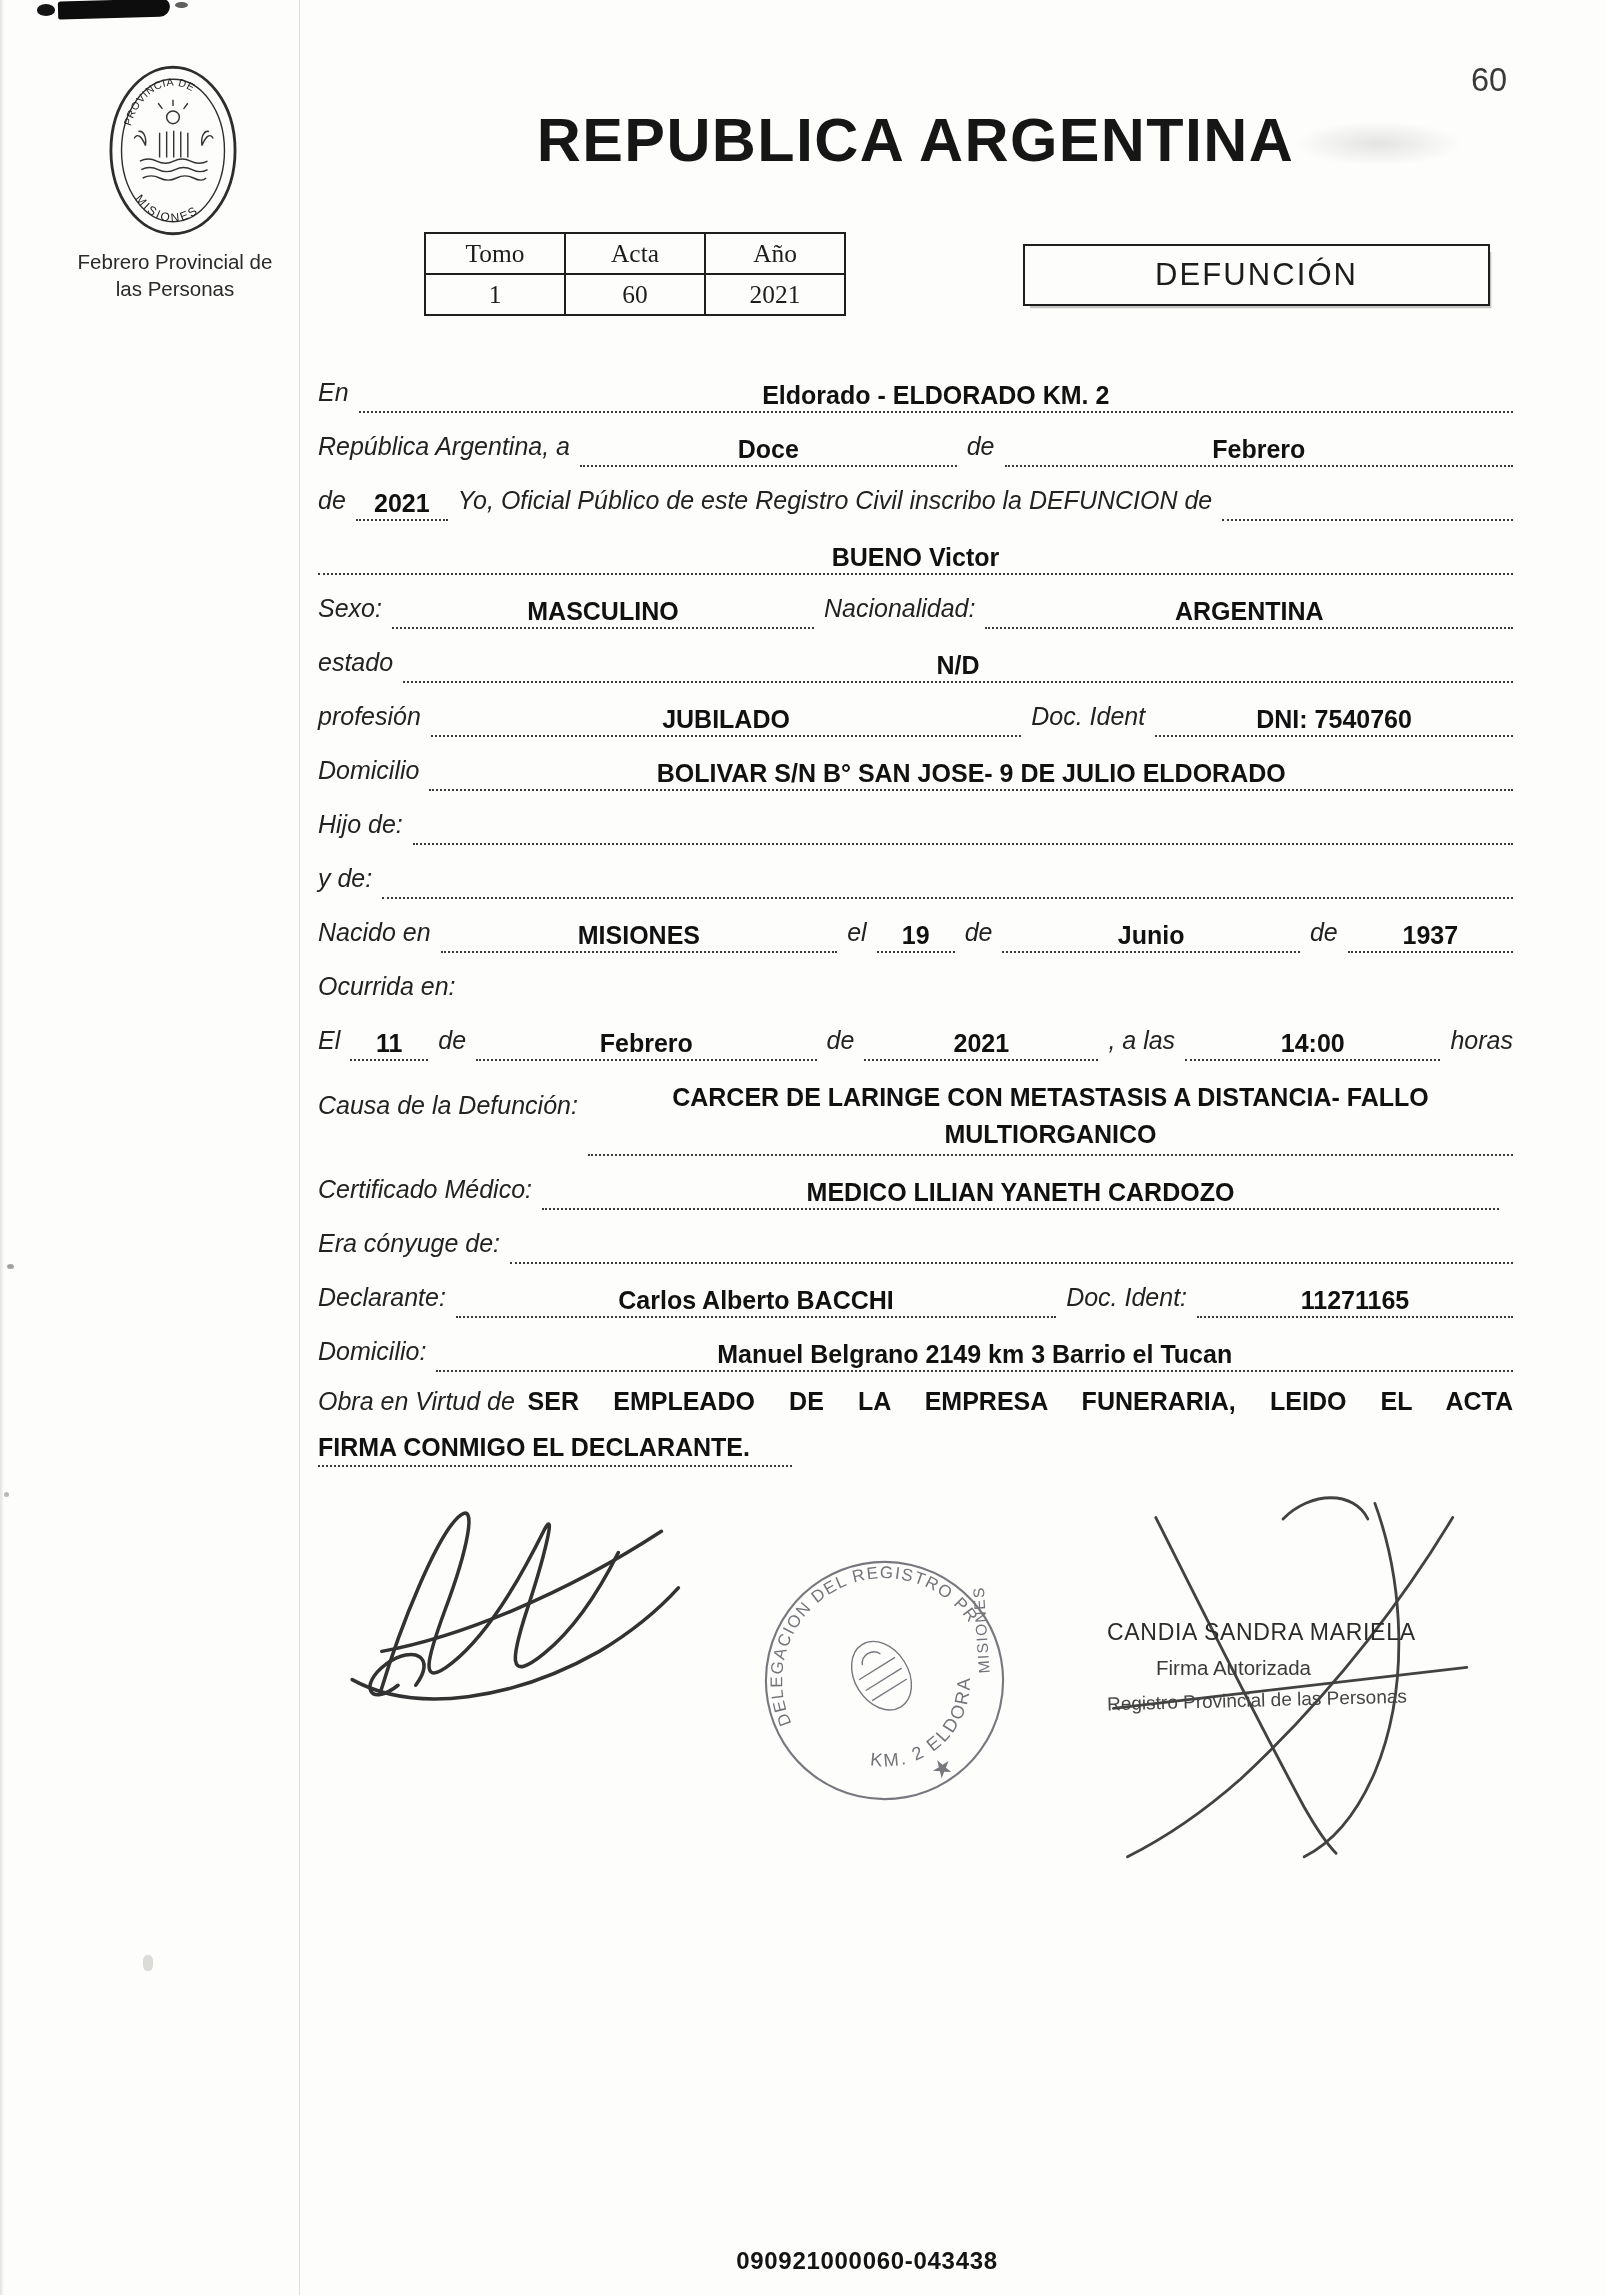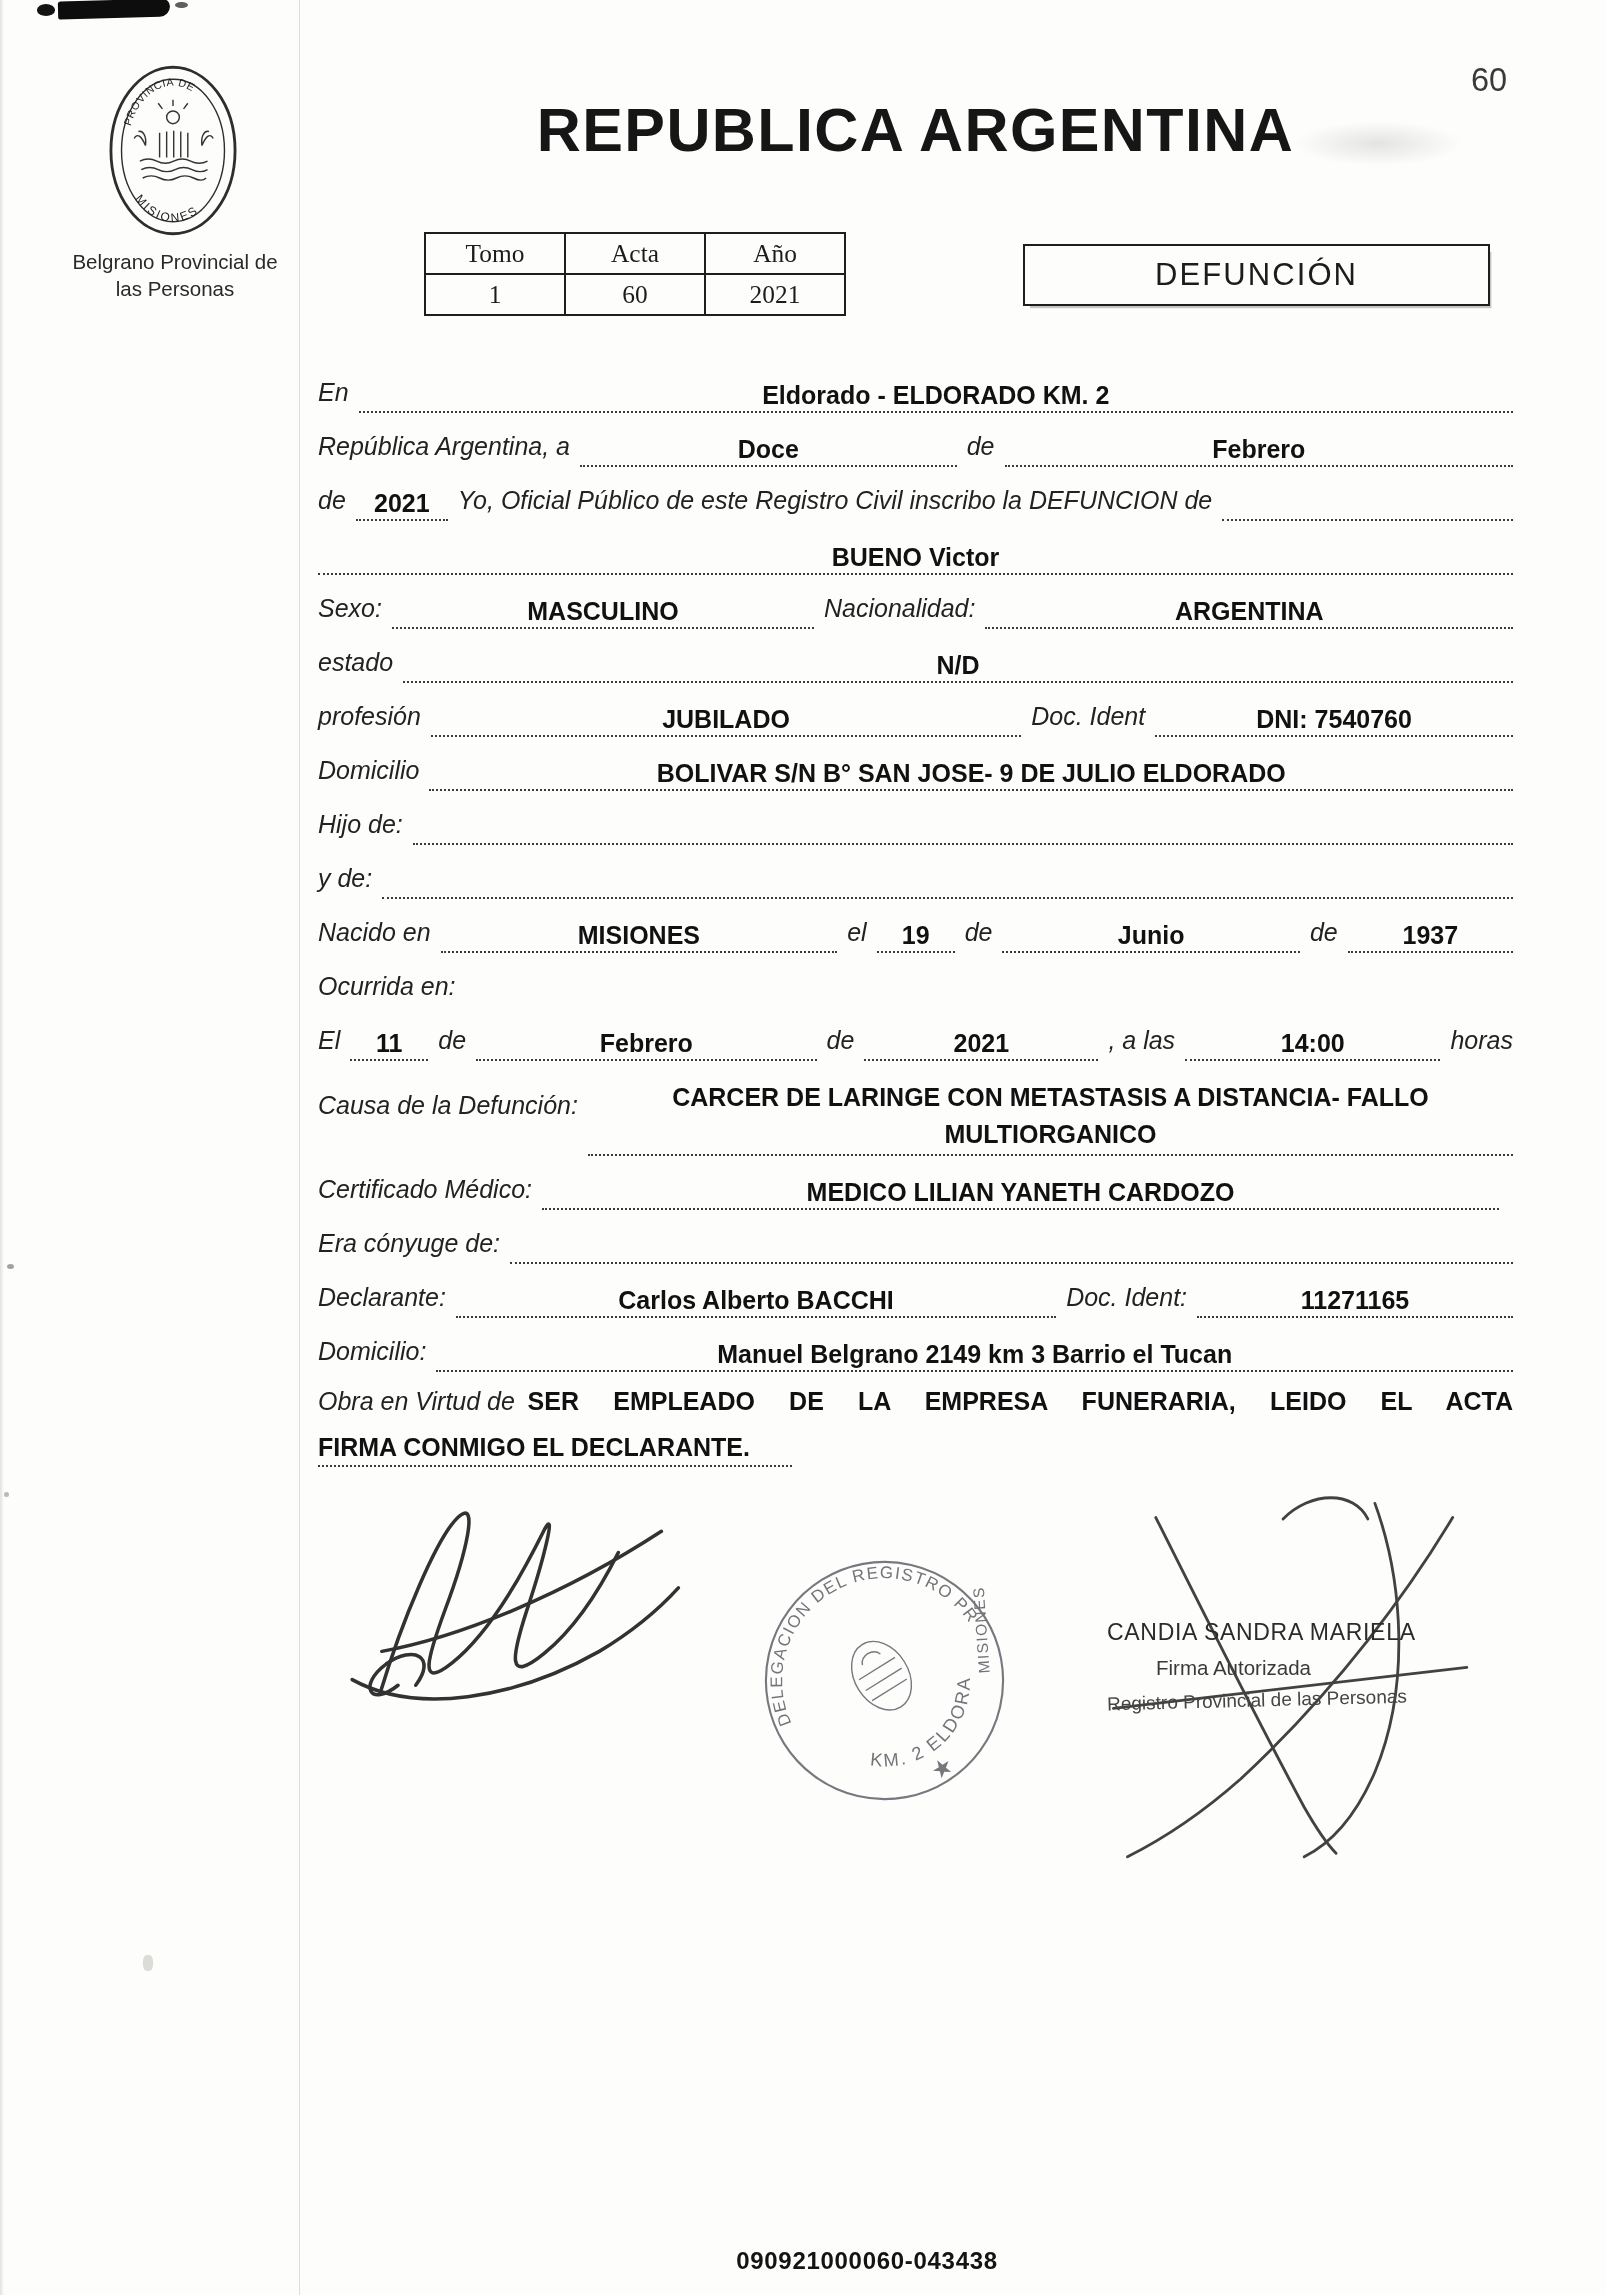--- a/index.html
+++ b/index.html
@@ -14,21 +14,21 @@
   .smudge-a{position:absolute;left:58px;top:0;width:112px;height:18.4px;background:#0d0d0d;border-radius:2.8px 8.5px 11.3px 2.1px;transform:rotate(-1.5deg);}
   .smudge-b{position:absolute;left:37px;top:3.5px;width:18.4px;height:12px;background:#141414;border-radius:50%;}
   .smudge-c{position:absolute;left:175px;top:2.1px;width:12.7px;height:6.4px;background:#2a2a2a;border-radius:50%;opacity:.75;}
   .speck1{position:absolute;left:7px;top:1264px;width:7px;height:5px;background:#555;border-radius:50%;opacity:.55;}
   .speck2{position:absolute;left:4.2px;top:1492px;width:5px;height:5px;background:#666;border-radius:50%;opacity:.45;}
   .speck3{position:absolute;left:143px;top:1955px;width:10px;height:15.5px;background:#9a9a96;border-radius:40%;opacity:.35;}
   .ghost-title{position:absolute;left:1293px;top:121px;width:170px;height:45px;
     background:radial-gradient(ellipse at center, rgba(0,0,0,.10), transparent 70%);}
   
   .page-number{position:absolute;left:1471px;top:62px;font-size:32.5px;color:#3a3a3a;}
-  .doc-title{position:absolute;left:318px;top:95px;width:1195px;text-align:center;
+  .doc-title{position:absolute;left:318px;top:105px;width:1195px;text-align:center;
     font-size:61px;font-weight:bold;letter-spacing:1.4px;color:#161616;}
   .seal{position:absolute;left:106px;top:62px;}
   .org-name{position:absolute;left:62px;top:249px;width:226px;text-align:center;
     font-size:20.5px;line-height:1.3;color:#2a2a2a;}
   .reg-table{position:absolute;left:424px;top:232px;border-collapse:collapse;font-family:Liberation Serif, serif;}
   .reg-table td{border:2.1px solid #1e1e1e;width:136px;height:37px;text-align:center;
     vertical-align:middle;font-size:25.4px;color:#1c1c1c;}
   .def-box{position:absolute;left:1023px;top:244px;width:463px;height:58px;
     border:2.1px solid #1e1e1e;display:flex;align-items:center;justify-content:center;
     font-size:31px;letter-spacing:2.1px;color:#1c1c1c;
@@ -97,21 +97,21 @@
     <path d="M76 100 L76 135 M86 98 L86 135 M96 97 L96 135 M106 98 L106 135 M116 100 L116 135"></path>
     <path d="M48 140 Q60 134 72 140 T96 140 T120 140 T144 140"></path>
     <path d="M50 152 Q62 146 74 152 T98 152 T122 152 T144 152"></path>
     <path d="M52 164 Q64 158 76 164 T100 164 T124 164 T142 164"></path>
     <path d="M56 118 C50 104 44 100 40 108 M56 118 C58 104 52 96 46 98"></path>
     <path d="M136 118 C142 104 148 100 152 108 M136 118 C134 104 140 96 146 98"></path>
   </g>
 </svg>
 
 <div class="org-name">
-  <div>Belgrano Provincial de</div>
+  <div>Febrero Provincial de</div>
   <div>las Personas</div>
 </div>
 
 <div class="doc-title">REPUBLICA ARGENTINA</div>
 
 <table class="reg-table">
   <tbody>
       <tr>
     <td>Tomo</td>
     <td>Acta</td>

